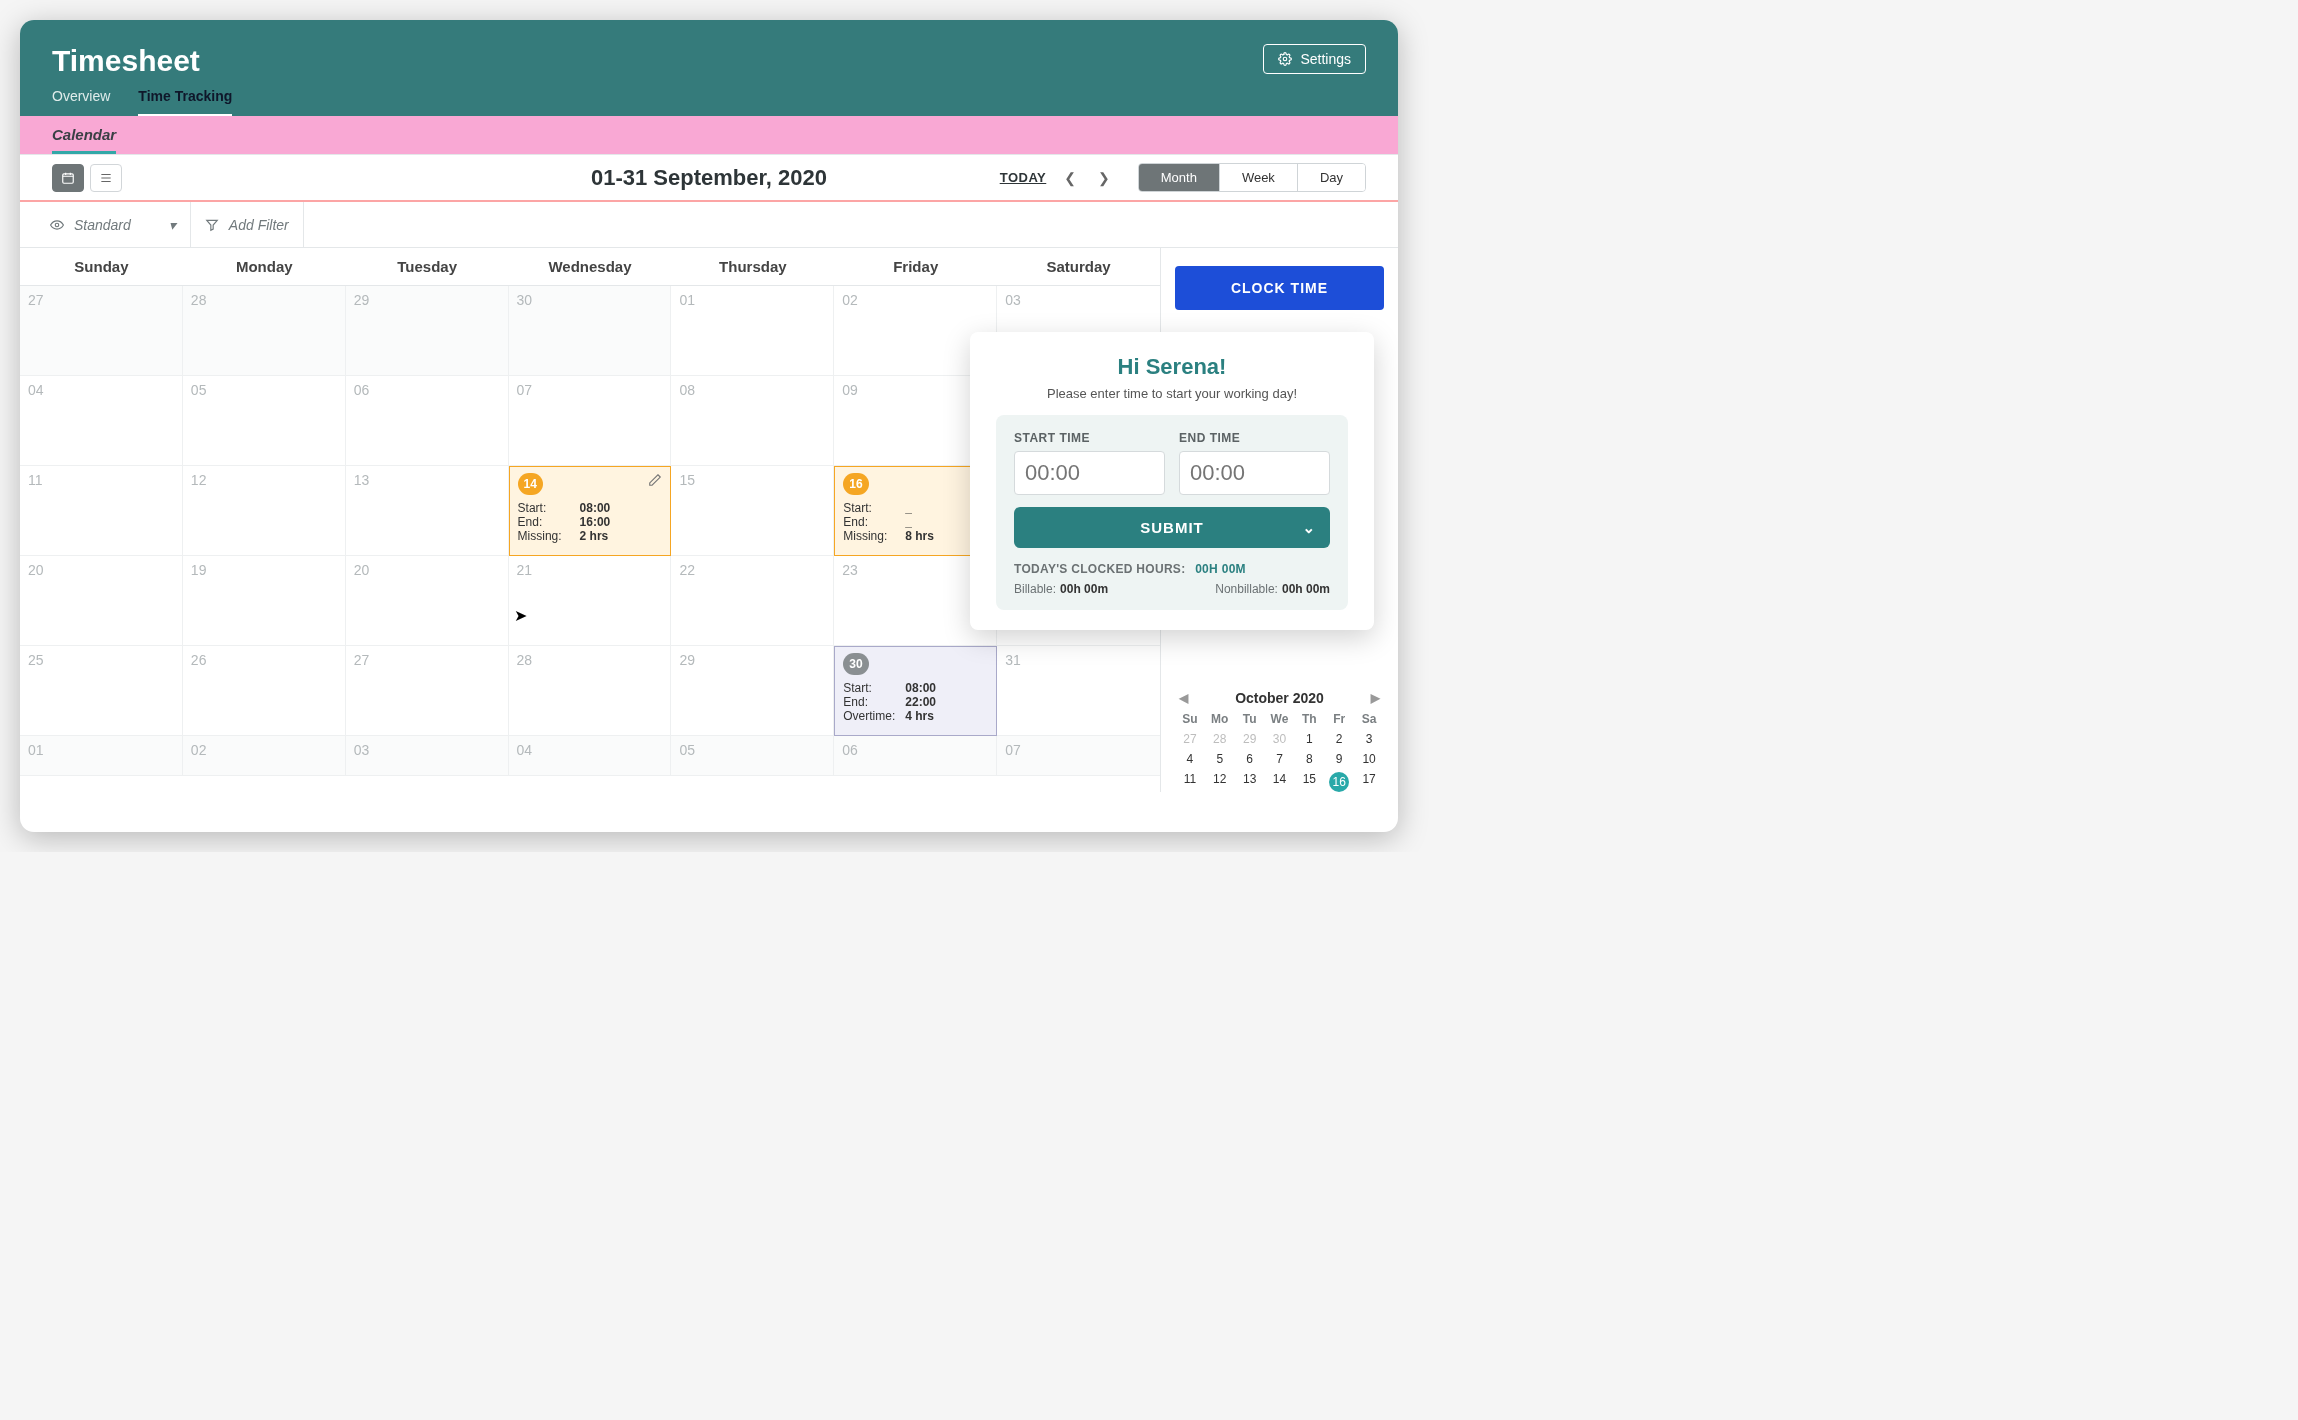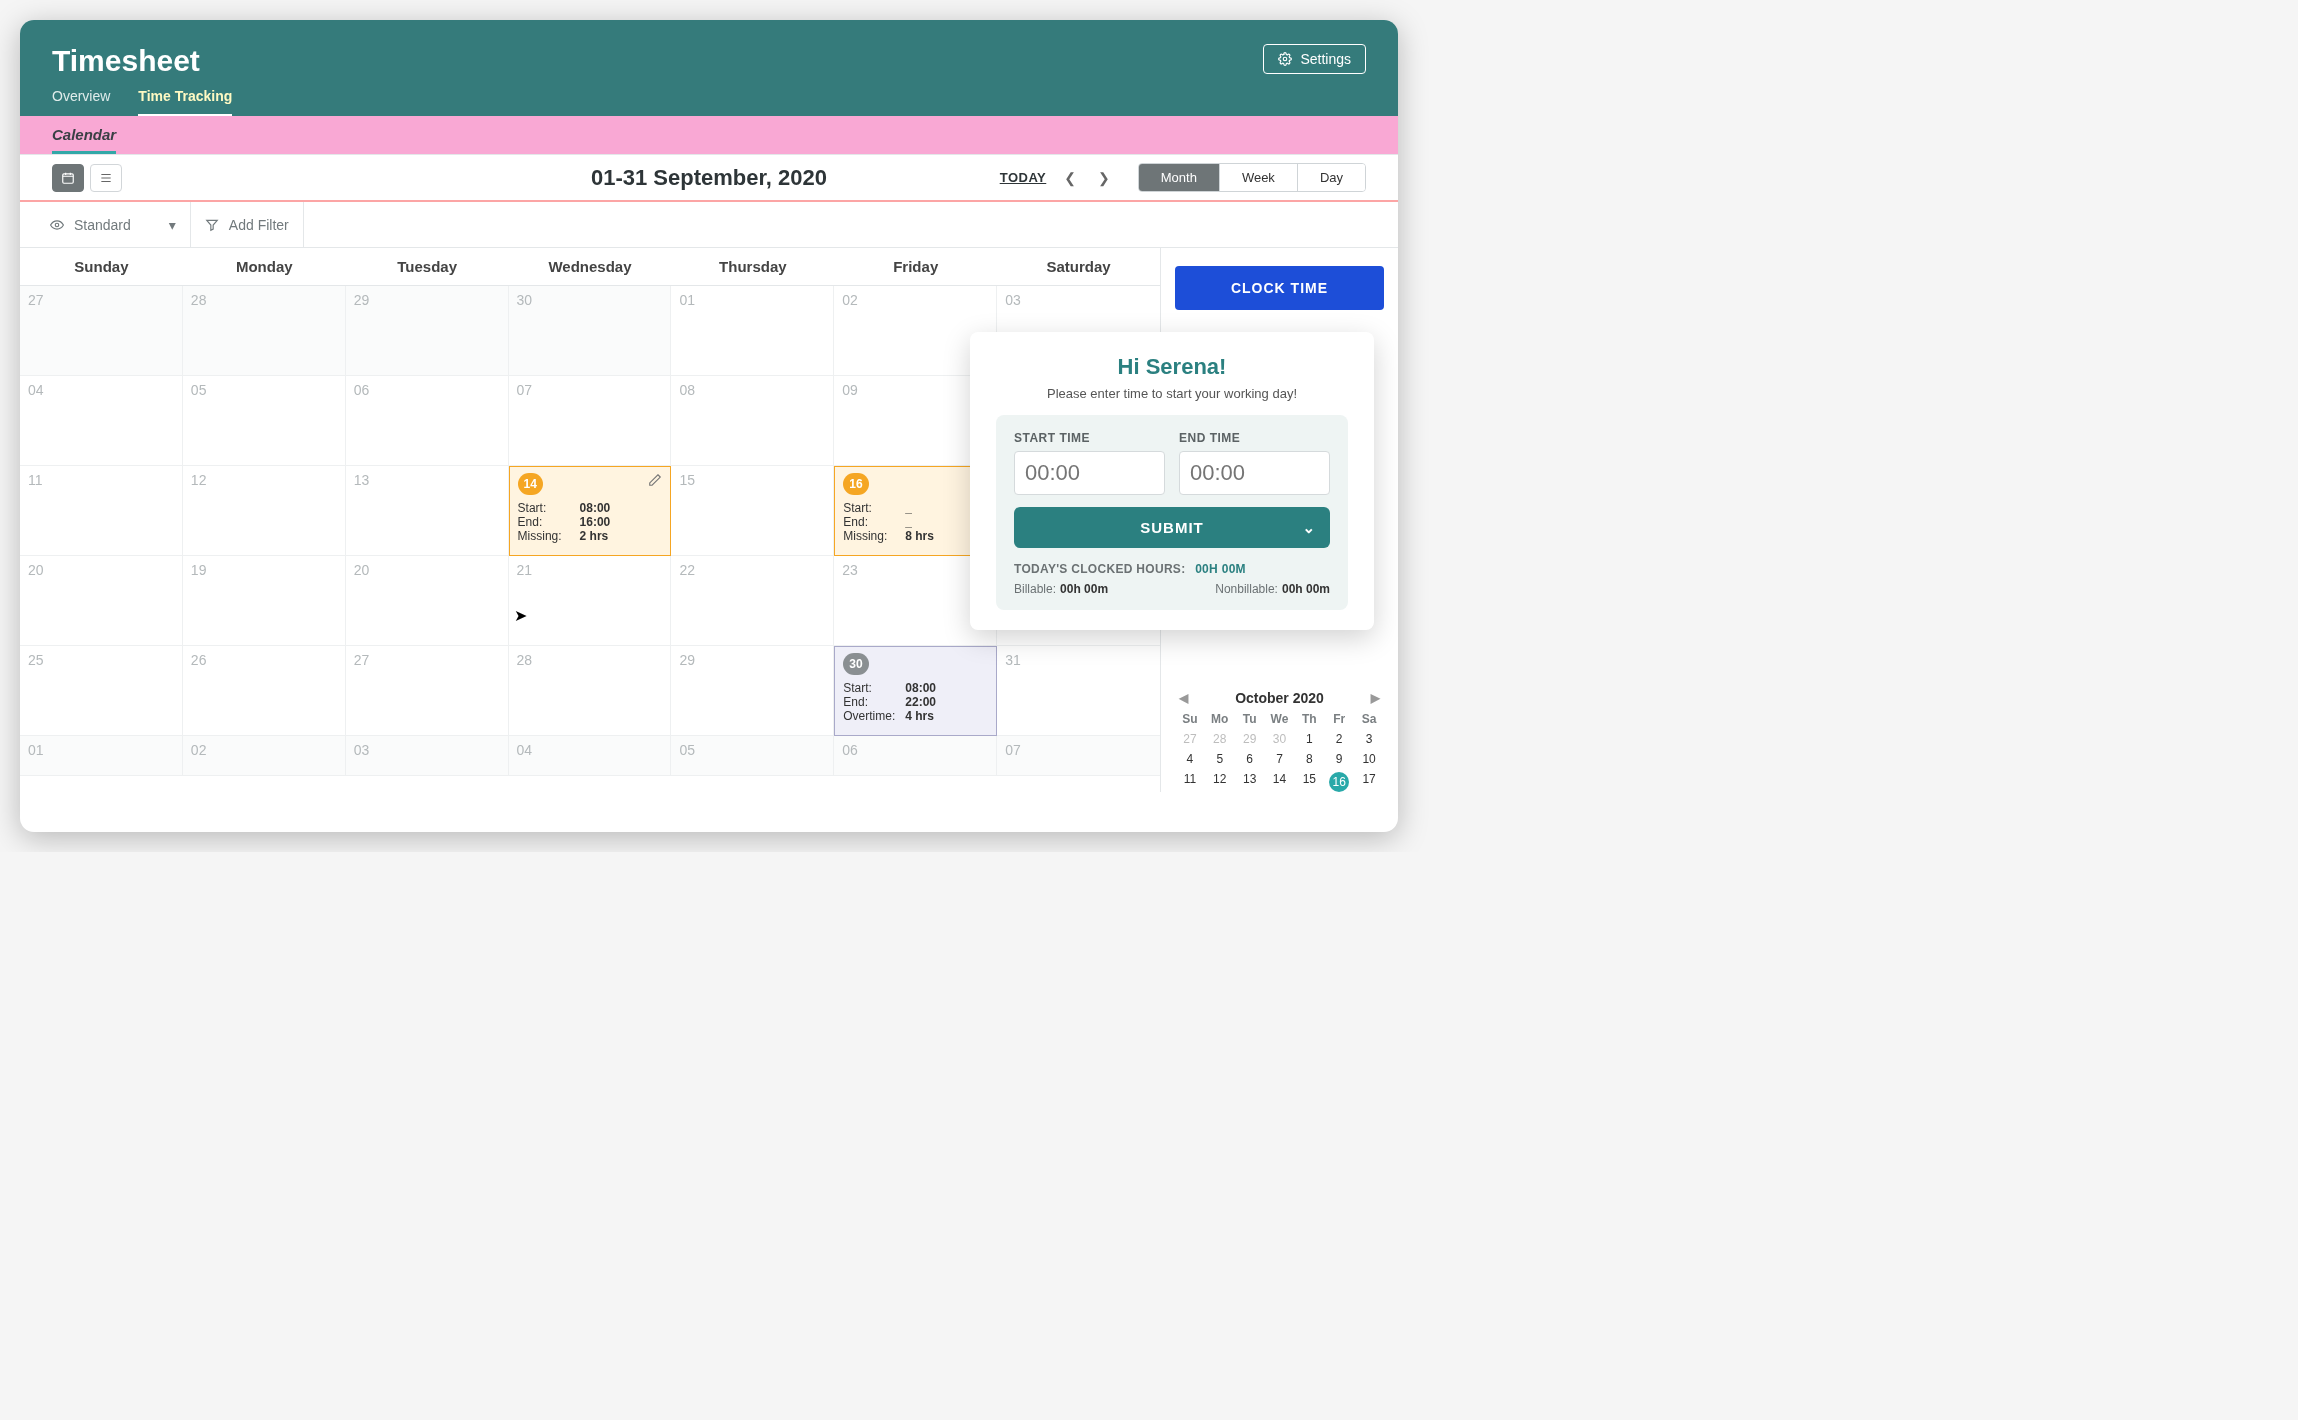--- a/index.html
+++ b/index.html
@@ -3,38 +3,38 @@
 <meta charset="utf-8">
 <style>
 * { box-sizing: border-box; margin: 0; padding: 0; }
 body { font-family: -apple-system, BlinkMacSystemFont, "Segoe UI", Helvetica, Arial, sans-serif; background: #f5f5f5; padding: 20px; }
 .window { width: 1378px; height: 812px; background: #fff; border-radius: 14px; overflow: hidden; box-shadow: 0 6px 30px rgba(0,0,0,0.25); position: relative; }
 .header { background: #357b7b; color: #fff; padding: 24px 32px 0 32px; }
 .header-top { display: flex; justify-content: space-between; align-items: flex-start; }
 .title { font-size: 30px; font-weight: 700; margin-bottom: 10px; }
 .tabs-top { display: flex; gap: 28px; }
 .tab-top { font-size: 14px; padding-bottom: 10px; color: #dfeceb; cursor: pointer; }
-.tab-top.active { color: #fef9c3; font-weight: 600; border-bottom: 2px solid #fff; text-align: center; }
+.tab-top.active { color: #0f172a; font-weight: 600; border-bottom: 2px solid #fff; text-align: center; }
 .settings-btn { border: 1px solid #fff; color: #fff; background: transparent; padding: 6px 14px; border-radius: 4px; font-size: 14px; display: flex; align-items: center; gap: 8px; cursor: pointer; }
 .subbar { background: #f9a8d4; border-bottom: 1px solid #e4e7e9; padding: 10px 32px 0 32px; font-style: italic; }
 .subtabs { display: flex; gap: 20px; }
 .subtab { font-size: 15px; font-weight: 600; color: #3a3f44; padding-bottom: 8px; border-bottom: 3px solid #33a8a8; }
 .toolbar { display: flex; align-items: center; border-bottom: 2px solid #fca5a5; padding: 8px 32px; position: relative; }
 .view-toggle { display: flex; gap: 6px; }
 .vt-btn { width: 32px; height: 28px; border: 1px solid #d2d6d9; border-radius: 4px; background: #fff; display: flex; align-items: center; justify-content: center; cursor: pointer; }
 .vt-btn.active { background: #6e7577; border-color: #6e7577; }
 .date-range { position: absolute; left: 50%; transform: translateX(-50%); font-size: 22px; font-weight: 700; color: #2e3538; }
 .toolbar-right { margin-left: auto; display: flex; align-items: center; gap: 14px; }
 .today-link { font-size: 13px; font-weight: 700; color: #2e3538; text-decoration: underline; cursor: pointer; letter-spacing: 0.5px; }
 .nav-arrow { font-size: 14px; color: #666; cursor: pointer; user-select: none; padding: 4px; }
 .period-toggle { display: flex; border: 1px solid #cfd4d7; border-radius: 4px; overflow: hidden; margin-left: 10px; }
 .period-btn { padding: 6px 22px; font-size: 13px; background: #fff; color: #333; cursor: pointer; border: none; }
 .period-btn.active { background: #6e7577; color: #fff; }
 .period-btn:not(:last-child) { border-right: 1px solid #cfd4d7; }
-.filter-row { display: flex; align-items: center; border-bottom: 1px solid #e4e7e9; padding: 0 20px; height: 46px; }
+.filter-row { display: flex; align-items: center; border-bottom: 1px solid #e4e7e9; padding: 0 20px; height: 46px; font-style: italic; }
 .filter-item { display: flex; align-items: center; gap: 10px; padding: 0 14px; height: 100%; border-right: 1px solid #e4e7e9; color: #727a7d; font-size: 14px; cursor: pointer; }
 .filter-item:first-child { padding-left: 10px; }
 .body { display: flex; }
 .cal { flex: 1; }
 .cal-head { display: grid; grid-template-columns: repeat(7, 1fr); border-bottom: 1px solid #e4e7e9; }
 .cal-head div { text-align: center; padding: 10px 0; font-size: 15px; font-weight: 600; color: #444; }
 .cal-grid { display: grid; grid-template-columns: repeat(7, 1fr); }
 .cell { border-right: 1px solid #eef0f1; border-bottom: 1px solid #eef0f1; min-height: 90px; padding: 6px 8px; position: relative; font-size: 14px; color: #b4b9bb; background: #fff; }
 .cell:nth-child(7n) { border-right: none; }
 .cell .num { font-weight: 500; }

